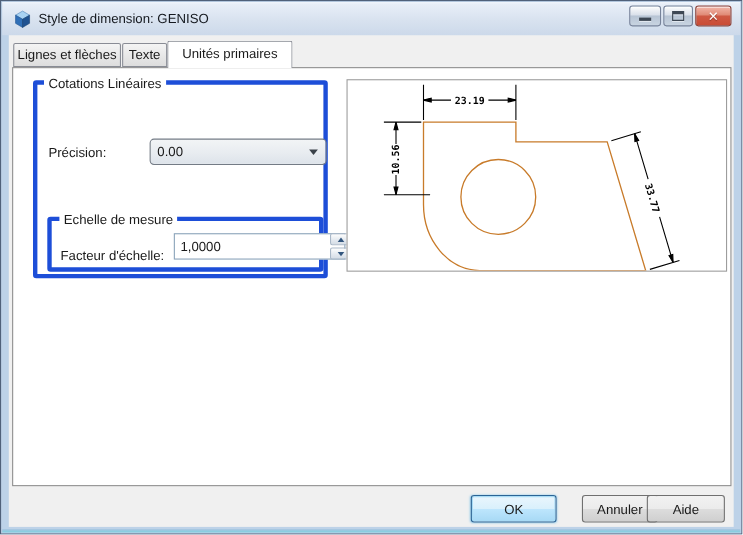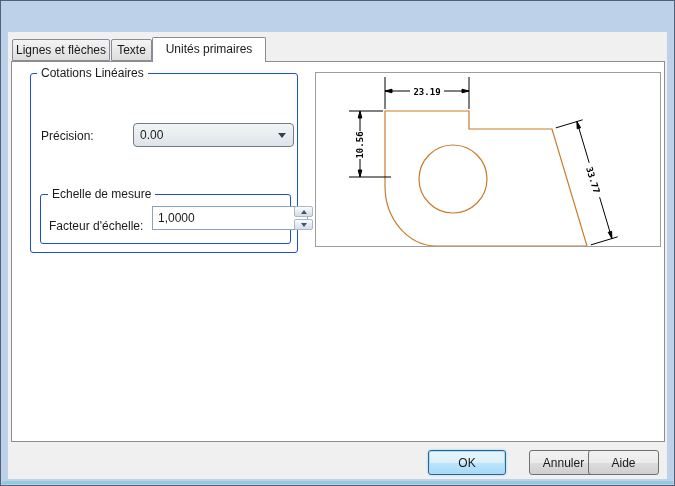--- a/index.html
+++ b/index.html
@@ -64,21 +64,21 @@
   .tab2{ left:103px; width:41px; }
   .tab3{ left:144px; width:114px; }
 
   
   .page{
     position:absolute; left:3px; top:29px; width:654px; height:381px;
     background:#ffffff; border:1px solid #8e8e8e; z-index:2;
   }
 
   .groupbox{
-    position:absolute; border:1px solid #1d4ed8; border-radius:3px;
+    position:absolute; border:4px solid #1d4ed8; border-radius:3px;
   }
   .groupbox-label{
     position:absolute; top:-8px; background:#ffffff; padding:0 4px; white-space:nowrap;
   }
   .gb-main{ left:18px; top:11px; width:268px; height:180px; }
   .gb-inner{ left:9px; top:120px; width:251px; height:50px; }
 
   .field-label{ position:absolute; white-space:nowrap; }
 
   .combobox{
@@ -132,20 +132,41 @@
     box-shadow:inset 0 0 0 1px #a9dcf5, 0 0 2px #7ec3e8;
   }
   .btn-cancel{ left:521px; width:69px; }
   .btn-help{ left:580px; width:71px; }
 </style>
 </head>
 <body>
 
 <div class="window">
 
+  <div class="titlebar">
+    <span class="app-icon">
+      <svg width="17" height="17" viewBox="0 0 16 16">
+        <polygon points="8,1 14,4.5 8,8 2,4.5" fill="#a8d2f2" stroke="#4a7fb5" stroke-width="0.5"></polygon>
+        <polygon points="2,4.5 8,8 8,15 2,11.5" fill="#2f6fb7" stroke="#1f5291" stroke-width="0.5"></polygon>
+        <polygon points="14,4.5 8,8 8,15 14,11.5" fill="#1f5291" stroke="#173f70" stroke-width="0.5"></polygon>
+      </svg>
+    </span>
+    <span class="title-text">Style de dimension: GENISO</span>
+    <div class="caption-buttons">
+      <div class="cap-btn min">
+        <span class="glyph-min"></span>
+      </div>
+      <div class="cap-btn max">
+        <span class="glyph-max"></span>
+      </div>
+      <div class="cap-btn close">
+        <span class="glyph-close">✕</span>
+      </div>
+    </div>
+  </div>
 
   <div class="client">
 
     <div class="tab tab1">
       <span>Lignes et flèches</span>
     </div>
     <div class="tab tab2">
       <span>Texte</span>
     </div>
     <div class="tab active tab3">

